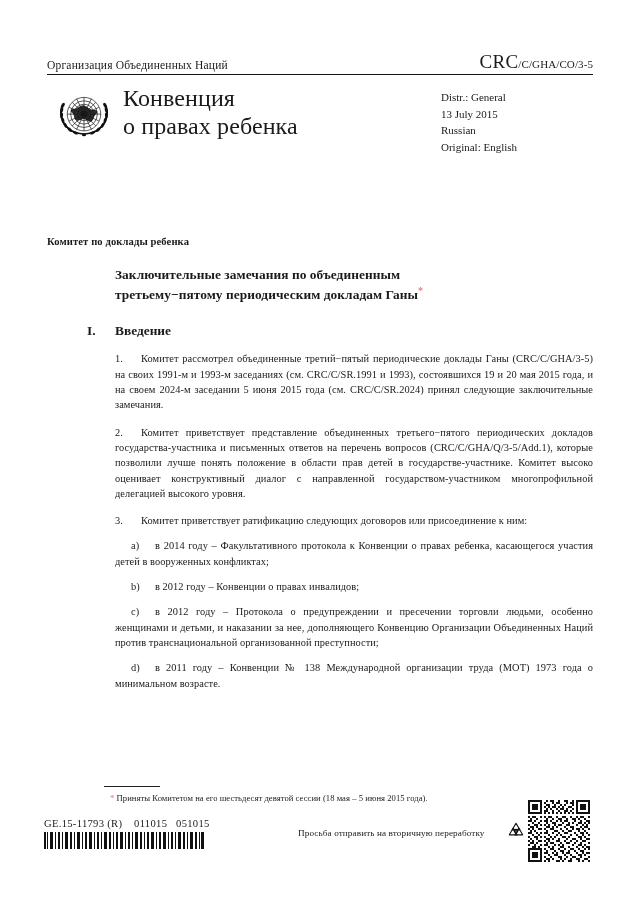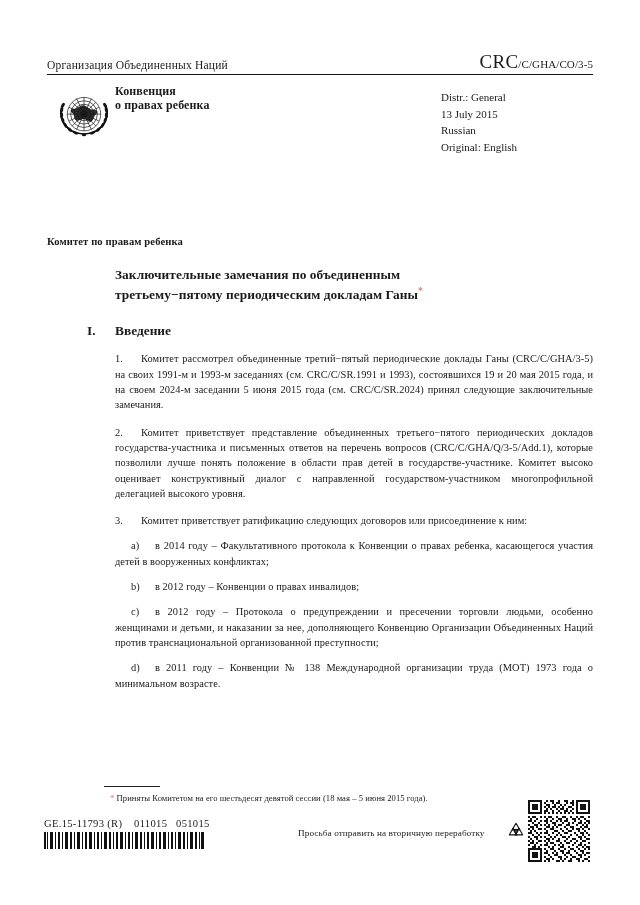--- a/index.html
+++ b/index.html
@@ -63,23 +63,24 @@
     align-items: flex-start;
     margin-top: 9px;
   }
   .emblem-wrap {
     width: 62px;
     flex: 0 0 62px;
     margin-left: 6px;
     margin-top: 1px;
   }
   .conv-title {
+    margin-left: 8px;
     flex: 1 1 auto;
-    font-weight: bold;
-    font-size: 12px;
+    font-weight: normal;
+    font-size: 24px;
     line-height: 1.17;
     letter-spacing: 0.1px;
   }
   .distr {
     flex: 0 0 auto;
     width: 152px;
     margin-top: 5px;
     font-size: 11px;
     line-height: 1.52;
   }
@@ -281,21 +282,21 @@
 
       <div class="distr">
         <div>Distr.: General</div>
         <div>13 July 2015</div>
         <div>Russian</div>
         <div>Original: English</div>
       </div>
     </div>
   </div>
 
-  <div class="committee">Комитет по правам ребенка</div>
+  <div class="committee">Комитет по доклады ребенка</div>
 
   <div class="content">
 
     <div class="doc-title">
       <div>Заключительные замечания по объединенным</div>
       <div>
         <span>третьему−пятому периодическим докладам Ганы</span><span class="star">*</span>
       </div>
     </div>
 

